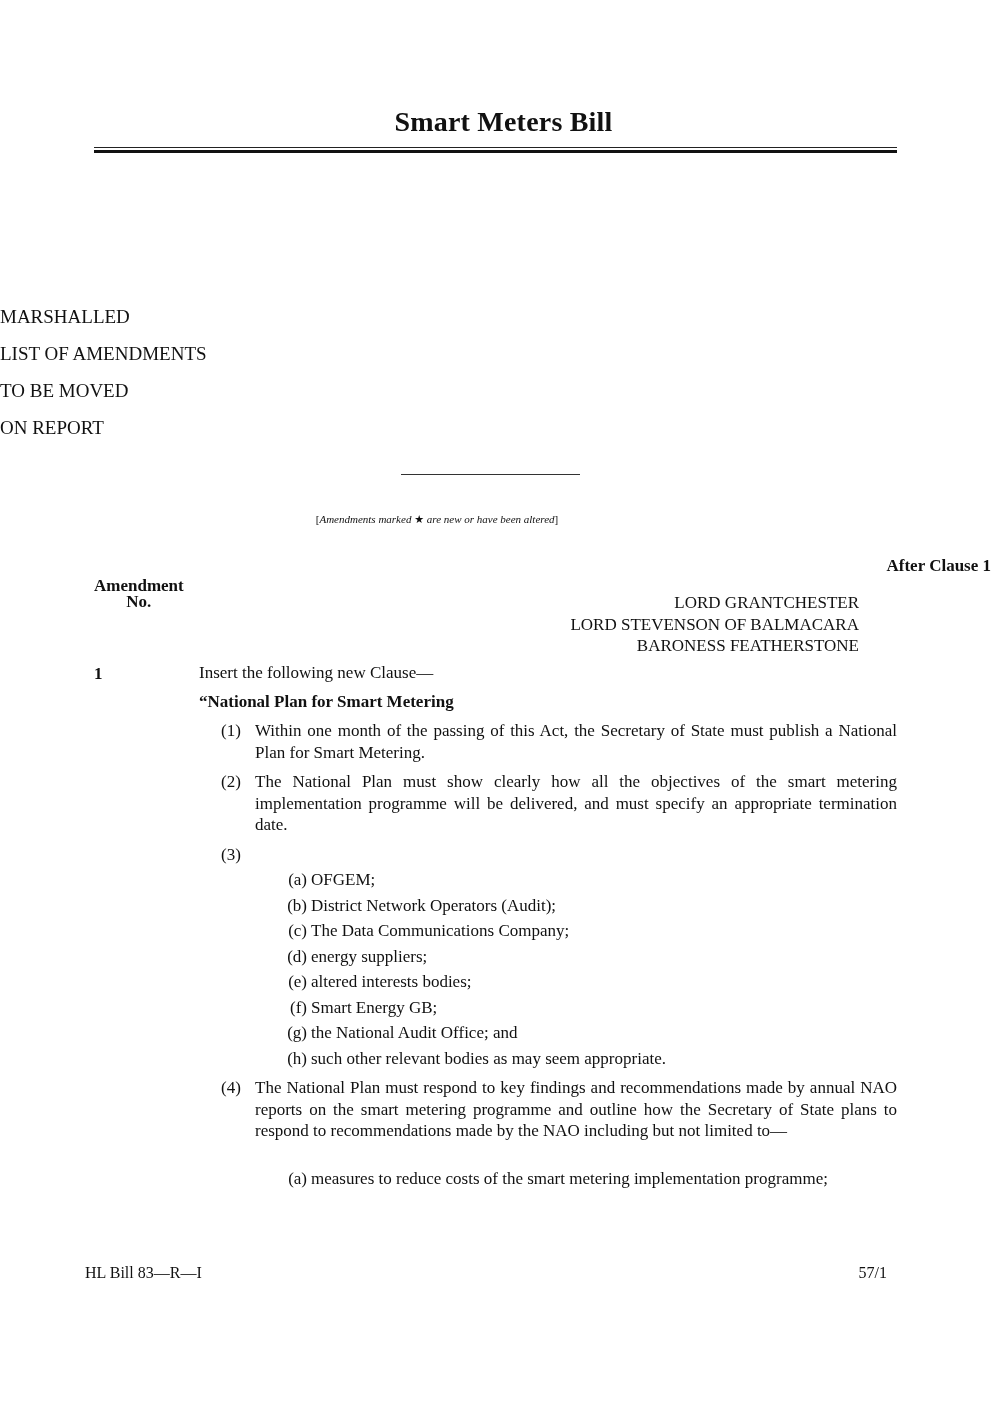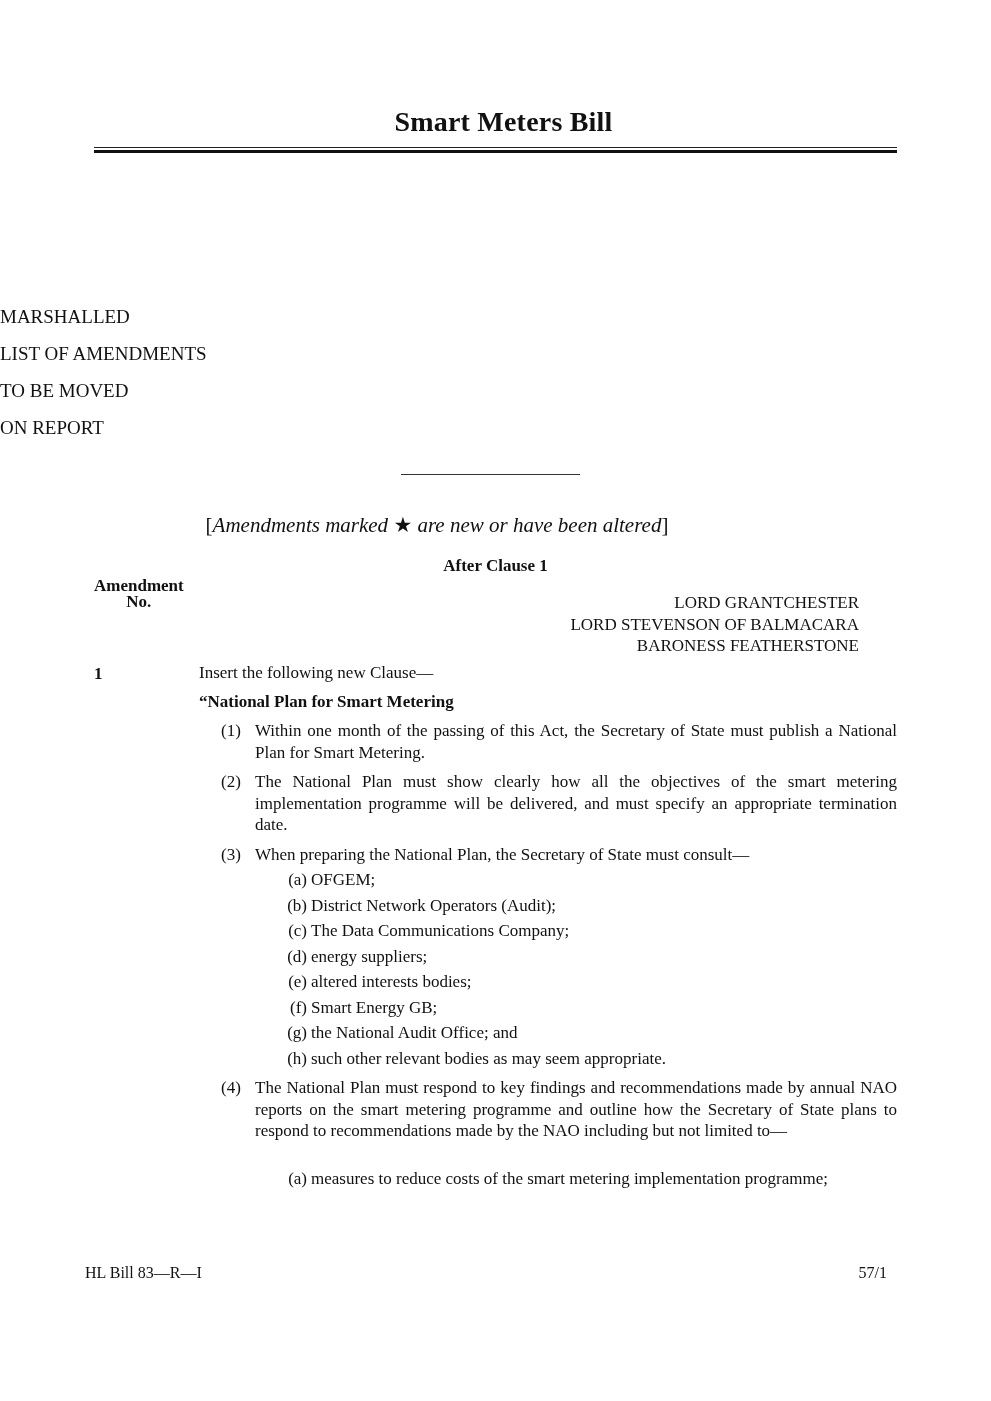--- a/index.html
+++ b/index.html
@@ -12,24 +12,24 @@
     .title {
       left: 0; width: 991px; top: 106px; text-align: center;
       font-size: 28px; font-weight: bold; letter-spacing: 0.2px; margin-left: 8px;
     }
     .rule-thin { left: 94px; width: 803px; top: 147px; height: 1px; background: #222; }
     .rule-thick { left: 94px; width: 803px; top: 150px; height: 3px; background: #111; }
     .heading-line {
       left: 0; width: 991px; text-align: left; font-size: 19px;
     }
     .short-rule { left: 401px; width: 179px; top: 474px; height: 1px; background: #333; }
-    .note { left: 0; width: 874px; top: 513px; text-align: center; font-size: 21px; }
+    .note { left: 0; width: 874px; top: 513px; text-align: center; font-size: 11px; }
     .note i { font-style: italic; }
     .amend-no { left: 94px; top: 578px; font-size: 17px; font-weight: bold; line-height: 16px; text-align: center; }
-    .section-head { left: 0; width: 991px; top: 556px; text-align: center; font-size: 17px; font-weight: bold; }
+    .section-head { left: 0; width: 991px; top: 556px; text-align: right; font-size: 17px; font-weight: bold; }
     .movers { left: 0; width: 859px; top: 592px; text-align: right; font-size: 17px; line-height: 21.5px; }
     .num { left: 94px; top: 664px; font-size: 17px; font-weight: bold; }
     .text { font-size: 17px; line-height: 21.5px; }
     .para {
       font-size: 17px; line-height: 21.5px; text-align: justify;
     }
     .para .lbl { position: absolute; left: -34px; top: 0; }
     .sub .lbl { position: absolute; left: -34px; top: 0; width: 30px; text-align: right; }
     .footer { font-size: 16px; }
   </style>
@@ -71,21 +71,20 @@
   <span>Within one month of the passing of this Act, the Secretary of State must publish a National Plan for Smart Metering.</span>
 </div>
 
 <div class="abs para" style="left:255px; width:642px; top:771px;">
   <span class="lbl">(2)</span>
   <span>The National Plan must show clearly how all the objectives of the smart metering implementation programme will be delivered, and must specify an appropriate termination date.</span>
 </div>
 
 <div class="abs para" style="left:255px; width:642px; top:844px;">
   <span class="lbl">(3)</span>
-  <span>When preparing the National Plan, the Secretary of State must consult—</span>
 </div>
 
 <div class="abs para sub" style="left:311px; width:586px; top:869px;"><span class="lbl">(a)</span><span>OFGEM;</span></div>
 <div class="abs para sub" style="left:311px; width:586px; top:894.5px;"><span class="lbl">(b)</span><span>District Network Operators (Audit);</span></div>
 <div class="abs para sub" style="left:311px; width:586px; top:920px;"><span class="lbl">(c)</span><span>The Data Communications Company;</span></div>
 <div class="abs para sub" style="left:311px; width:586px; top:945.5px;"><span class="lbl">(d)</span><span>energy suppliers;</span></div>
 <div class="abs para sub" style="left:311px; width:586px; top:971px;"><span class="lbl">(e)</span><span>altered interests bodies;</span></div>
 <div class="abs para sub" style="left:311px; width:586px; top:996.5px;"><span class="lbl">(f)</span><span>Smart Energy GB;</span></div>
 <div class="abs para sub" style="left:311px; width:586px; top:1022px;"><span class="lbl">(g)</span><span>the National Audit Office; and</span></div>
 <div class="abs para sub" style="left:311px; width:586px; top:1047.5px;"><span class="lbl">(h)</span><span>such other relevant bodies as may seem appropriate.</span></div>

